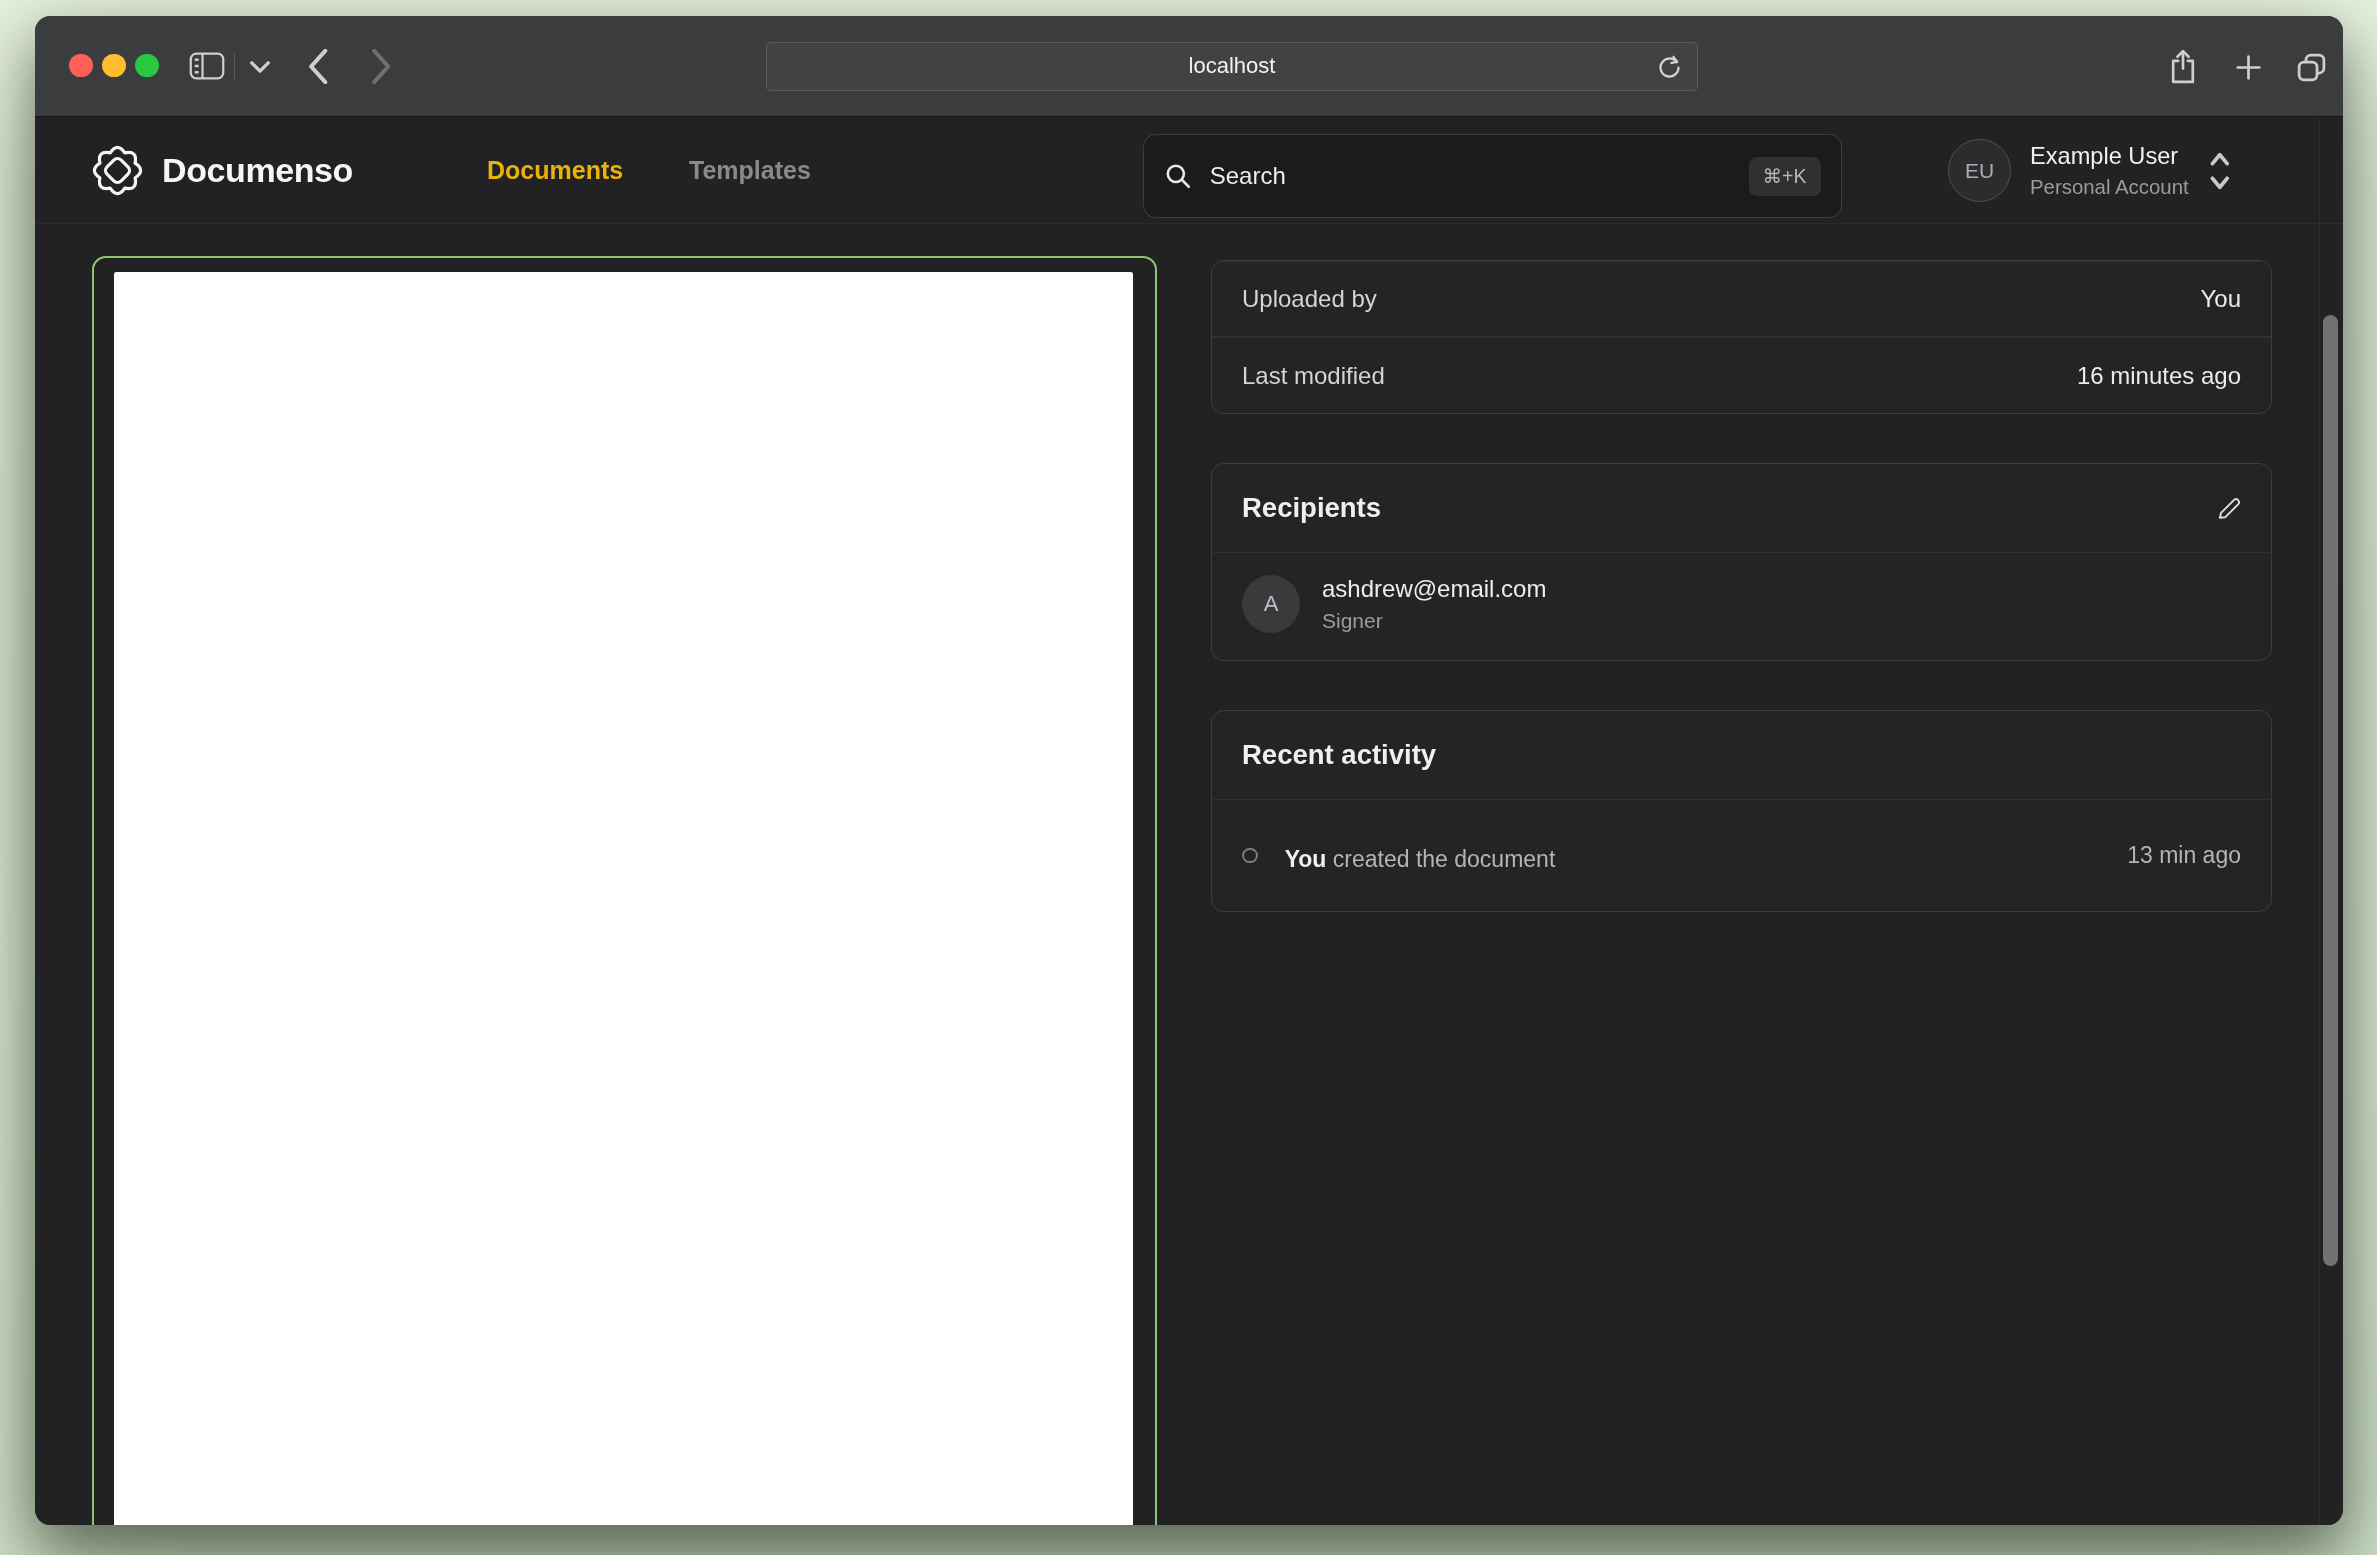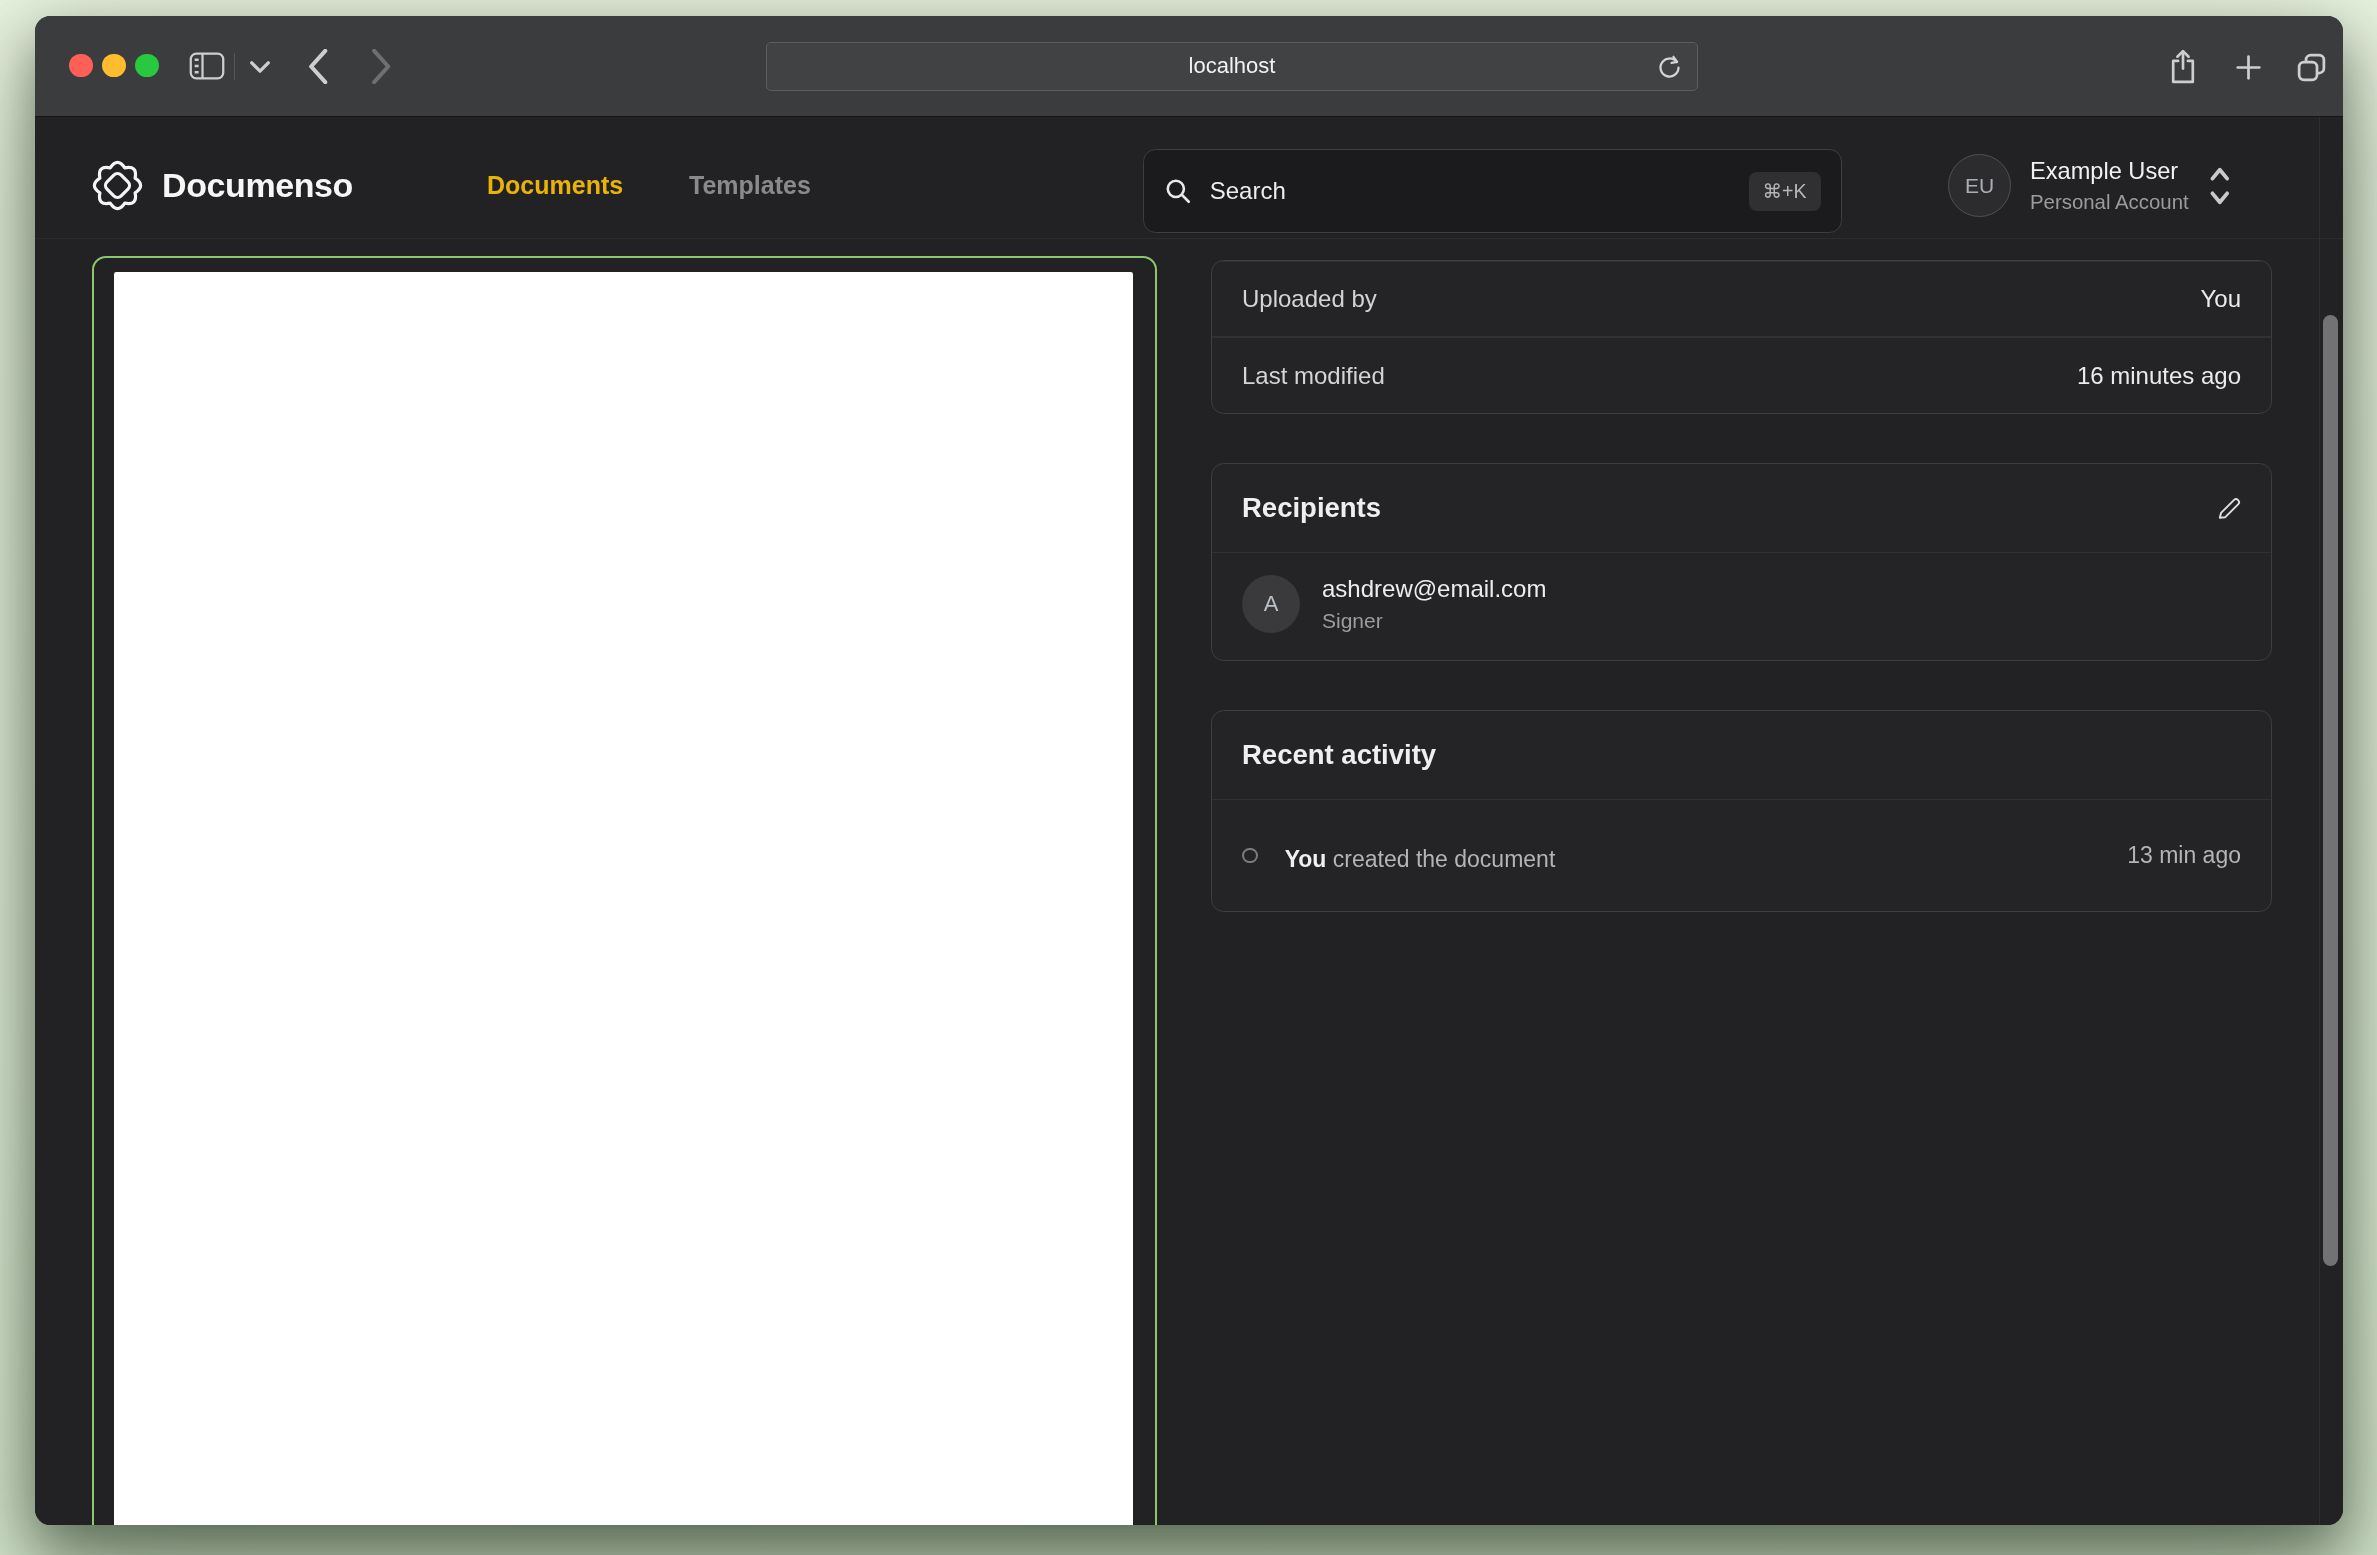--- a/index.html
+++ b/index.html
@@ -38,21 +38,21 @@
     background:#404244; border:1.2px solid #5b5d60; border-radius:5px;
     display:flex; align-items:center; justify-content:center;margin-left:44px;
   }
   .urlbar .url-text { font-size:22px; color:#f2f2f3; }
   .url-refresh { position:absolute; right:14px; top:11px; color:#d4d5d6; }
 
   
   .page { position:absolute; top:101px; left:0; right:0; bottom:0; background:#222224; }
 
   .app-header {
-    position:absolute; top:16px; left:0; right:0; height:106px;
+    position:absolute; top:1px; left:0; right:0; height:106px;
     border-bottom:0.8px solid #2c2c2e;
     text-decoration:underline;
   }
   .brand-wrap { position:absolute; left:52px; top:0; height:106px; display:flex; align-items:center; gap:14px; }
   .brand-name { font-size:34px; font-weight:700; color:#f6f6f6; letter-spacing:-0.4px; }
   .nav-item { position:absolute; top:0; height:106px; display:flex; align-items:center;
               font-size:25px; font-weight:600; cursor:pointer; }
   .nav-documents { left:452px; color:#eab308; }
   .nav-templates { left:654px; color:#8a8a8c; }
 

